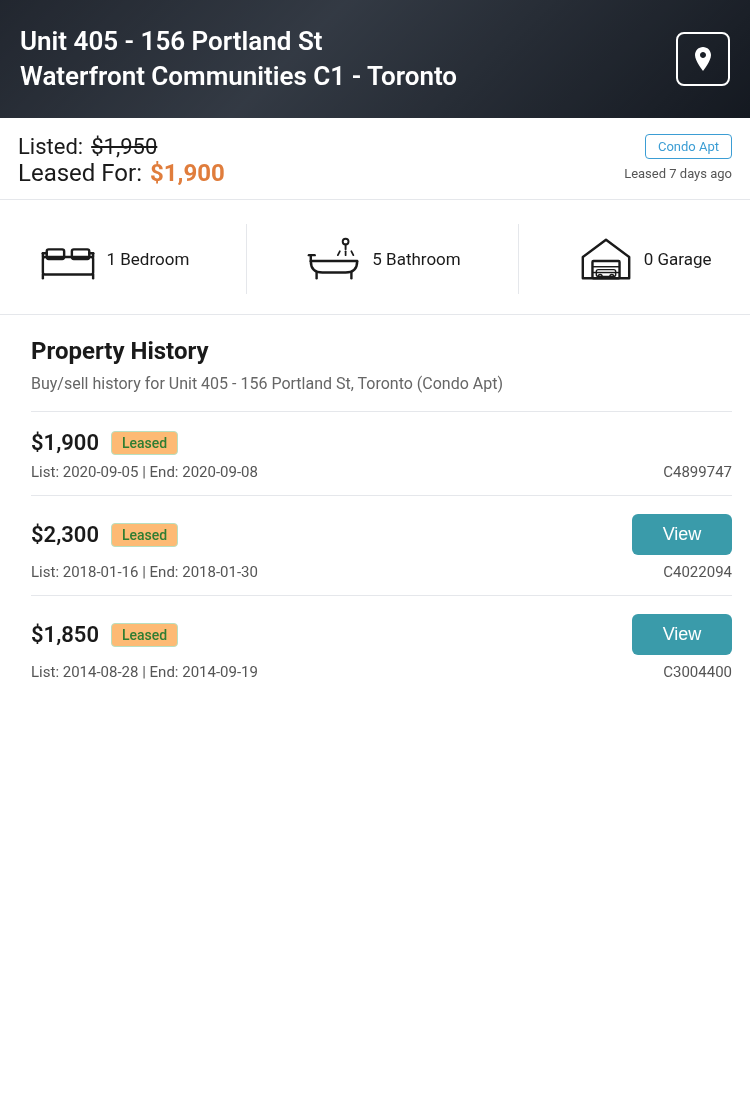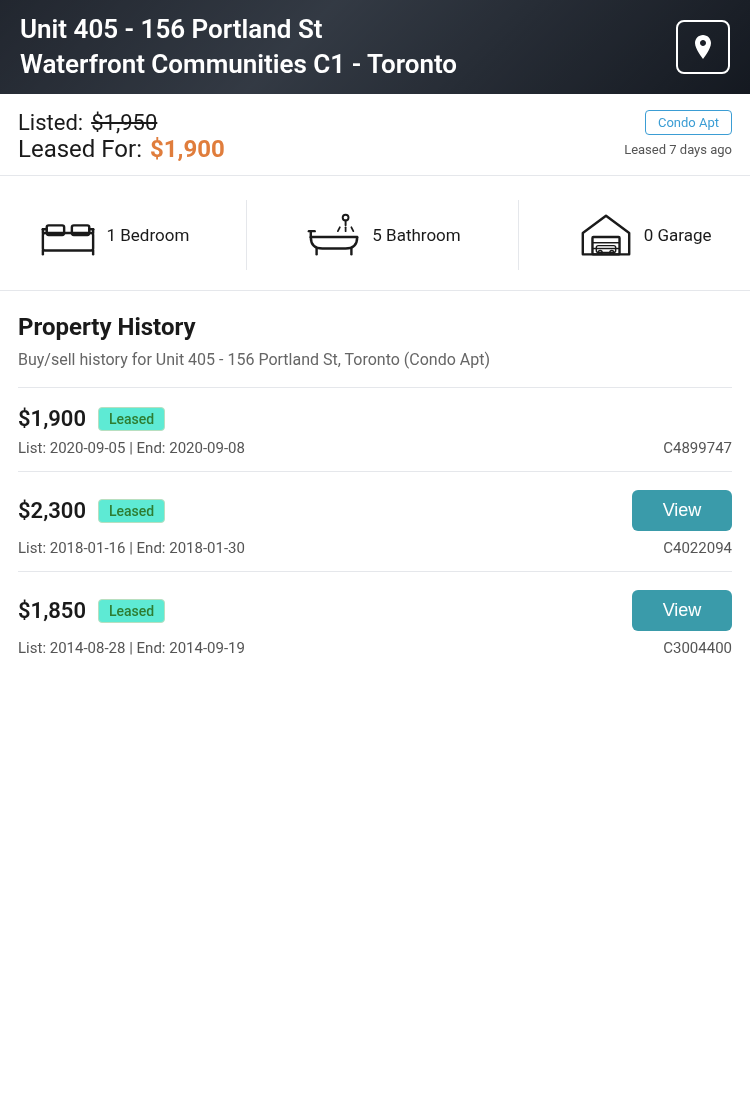--- a/index.html
+++ b/index.html
@@ -9,21 +9,21 @@
       background: #fff;
       width: 750px;
       min-height: 1096px;
       overflow-x: hidden;
     }
 
     
     .header {
       position: relative;
       width: 750px;
-      height: 94px;
+      height: 118px;
       background: linear-gradient(rgba(0,0,0,0.55), rgba(0,0,0,0.55)),
                   linear-gradient(135deg, #4a5568 0%, #718096 40%, #2d3748 100%);
       display: flex;
       align-items: center;
       padding: 20px 20px;
     }
     .header-text {
       color: #fff;
       font-size: 26px;
       font-weight: 600;
@@ -128,21 +128,21 @@
       font-weight: 400;
     }
     .feature-divider {
       width: 1px;
       height: 70px;
       background: #e5e7eb;
     }
 
     
     .history-section {
-      padding: 22px 18px 10px 18px;
+      padding: 22px 18px 10px 31px;
     }
     .history-title {
       font-size: 24px;
       font-weight: 700;
       color: #1a1a1a;
       margin-bottom: 8px;
     }
     .history-subtitle {
       font-size: 16px;
       color: #666;
@@ -165,21 +165,21 @@
       display: flex;
       align-items: center;
       gap: 12px;
     }
     .history-price {
       font-size: 22px;
       font-weight: 600;
       color: #1a1a1a;
     }
     .leased-badge {
-      background: #5eead4;
+      background: #fdba74;
       color: #2e7d32;
       font-size: 14px;
       padding: 3px 10px;
       border-radius: 4px;
       font-weight: 500;
       border: 1px solid #b8dfc0;
     }
     .view-btn {
       background: #3a9baa;
       color: #fff;

